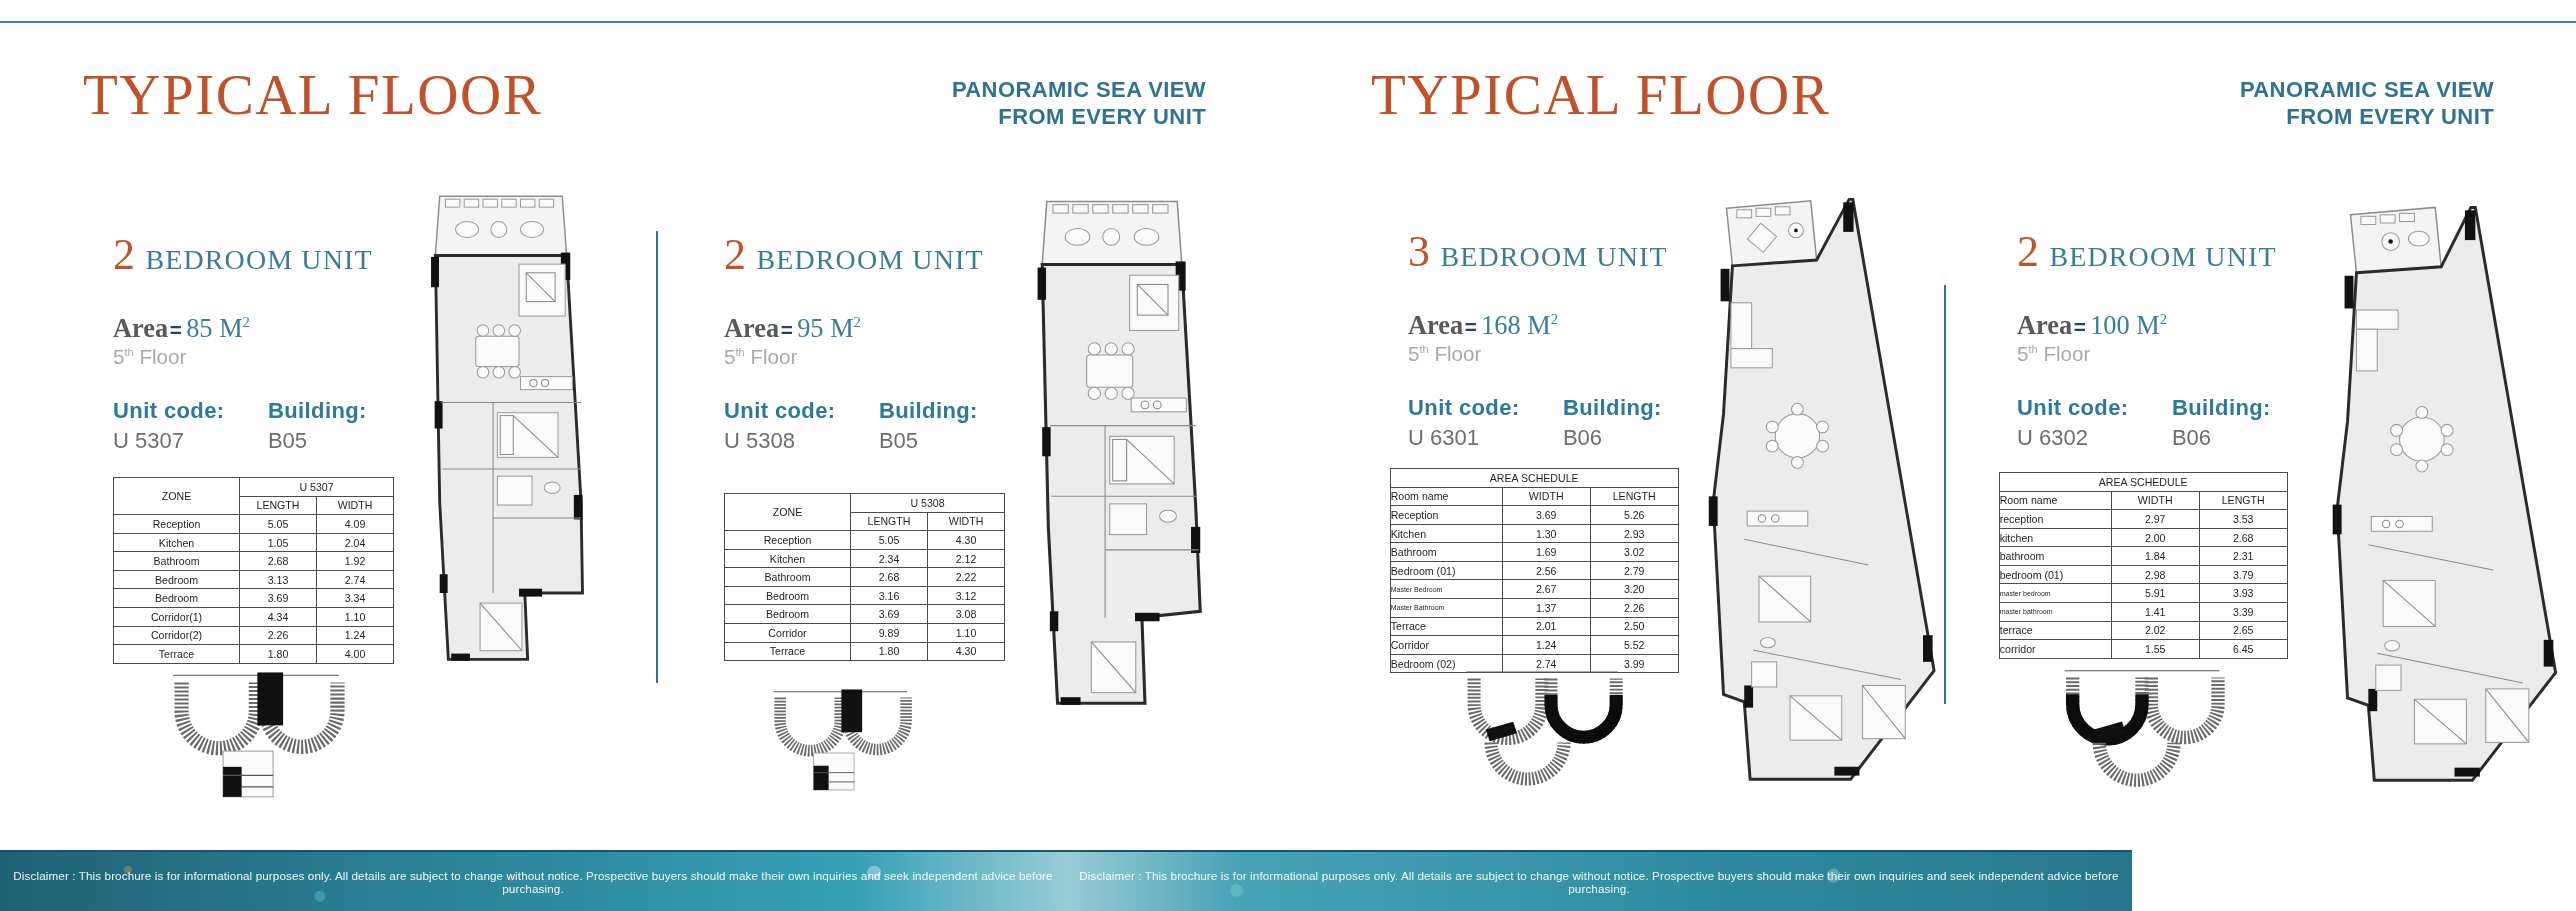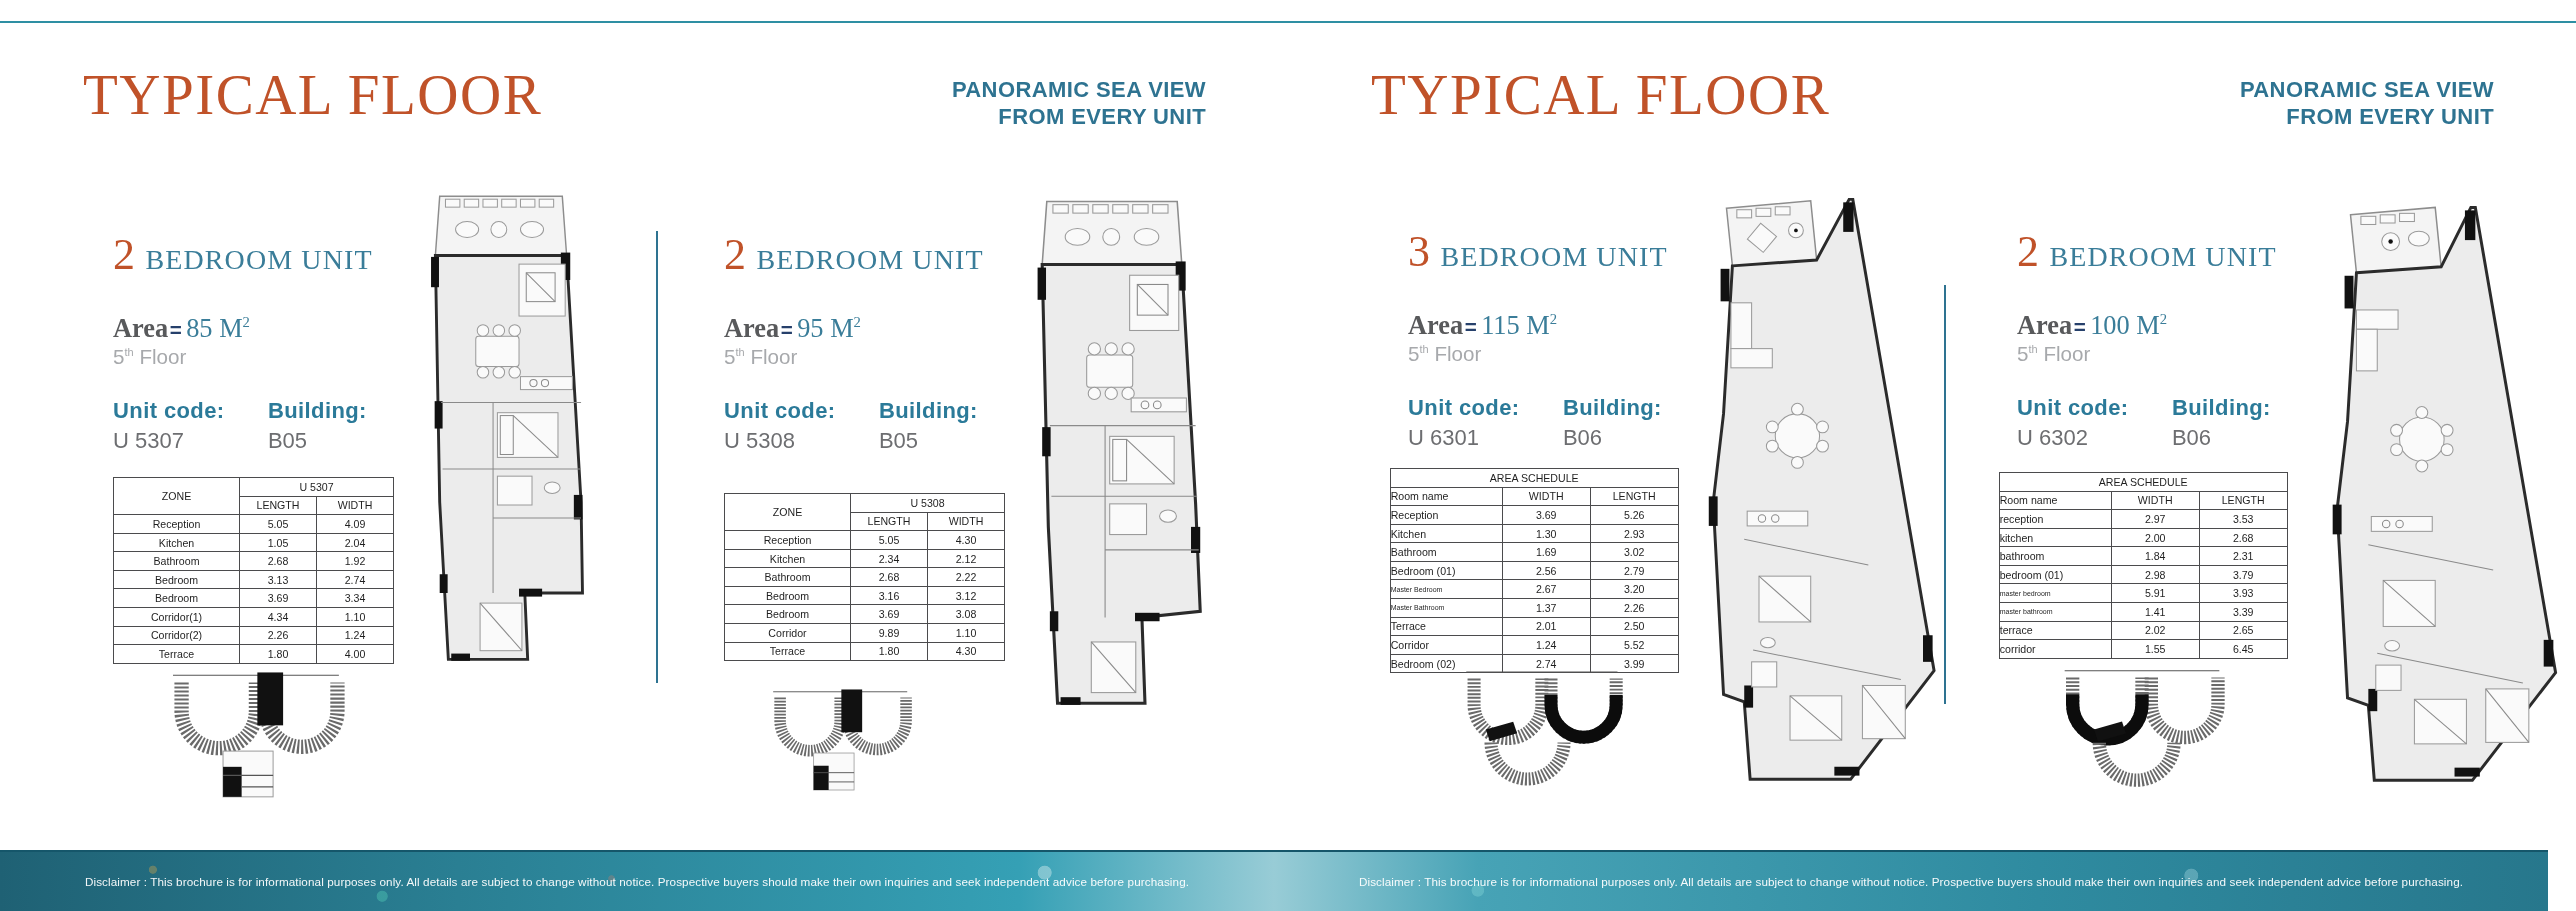--- a/index.html
+++ b/index.html
@@ -41,21 +41,21 @@
   .schedule col.c0{width:112px;} .schedule col.c1,.schedule col.c2{width:88px;}
   .schedule td:first-child,.schedule th.corner{text-align:left;padding-left:0;}
   .t-6301 tbody tr:nth-child(5) td:first-child,
   .t-6301 tbody tr:nth-child(6) td:first-child,
   .t-6302 tbody tr:nth-child(5) td:first-child,
   .t-6302 tbody tr:nth-child(6) td:first-child{font-size:7px;}
 
   .plan{position:absolute;}
   .key{position:absolute;}
 
-  .strip{position:absolute;left:0;top:850px;width:2548px;height:61px;
+  .strip{position:absolute;left:0;top:850px;width:2132px;height:61px;
     border-top:2.9px solid #15566a;box-sizing:border-box;display:flex;
     background:
       radial-gradient(circle at 6% 30%, rgba(255,180,60,.30) 0 3.7px, transparent 4.4px),
       radial-gradient(circle at 15% 75%, rgba(90,220,190,.35) 0 5.1px, transparent 5.9px),
       radial-gradient(circle at 24% 45%, rgba(240,120,90,.25) 0 2.9px, transparent 3.7px),
       radial-gradient(circle at 41% 35%, rgba(230,245,245,.4) 0 6.6px, transparent 7.3px),
       radial-gradient(circle at 58% 65%, rgba(150,230,225,.3) 0 5.9px, transparent 6.6px),
       radial-gradient(circle at 86% 40%, rgba(200,240,245,.3) 0 6.6px, transparent 7.3px),
       linear-gradient(90deg,#1f6174 0%,#2a7f93 18%,#35a0b5 40%,#98ccd6 50%,#47a3b6 58%,#2f8ba0 80%,#27778c 100%);}
   .strip-text{width:1288px;display:flex;align-items:center;justify-content:center;
@@ -358,21 +358,21 @@
   <div>FROM EVERY UNIT</div>
 </div>
 <div class="v-divider" style="left:1944px;top:285px;height:419px;"></div>
 
 <div class="unit-section" style="left:1375px;top:226px;">
   <div class="u-head" style="left:33px;">
     <span class="u-num">3</span>
     <span class="u-type">BEDROOM UNIT</span>
   </div>
   <div class="u-area" style="left:33px;">
-    <span class="area-word">Area</span><span class="area-eq">=</span><span class="area-val"><span>115 M</span><sup>2</sup></span>
+    <span class="area-word">Area</span><span class="area-eq">=</span><span class="area-val"><span>168 M</span><sup>2</sup></span>
   </div>
   <div class="u-floor" style="left:33px;">
     <span>5</span><sup>th</sup> <span>Floor</span>
   </div>
   <div class="u-code" style="left:33px;">
     <div class="code-col">
       <div class="lbl">Unit code:</div>
       <div class="val">U 6301</div>
     </div>
     <div class="code-divider"></div>

